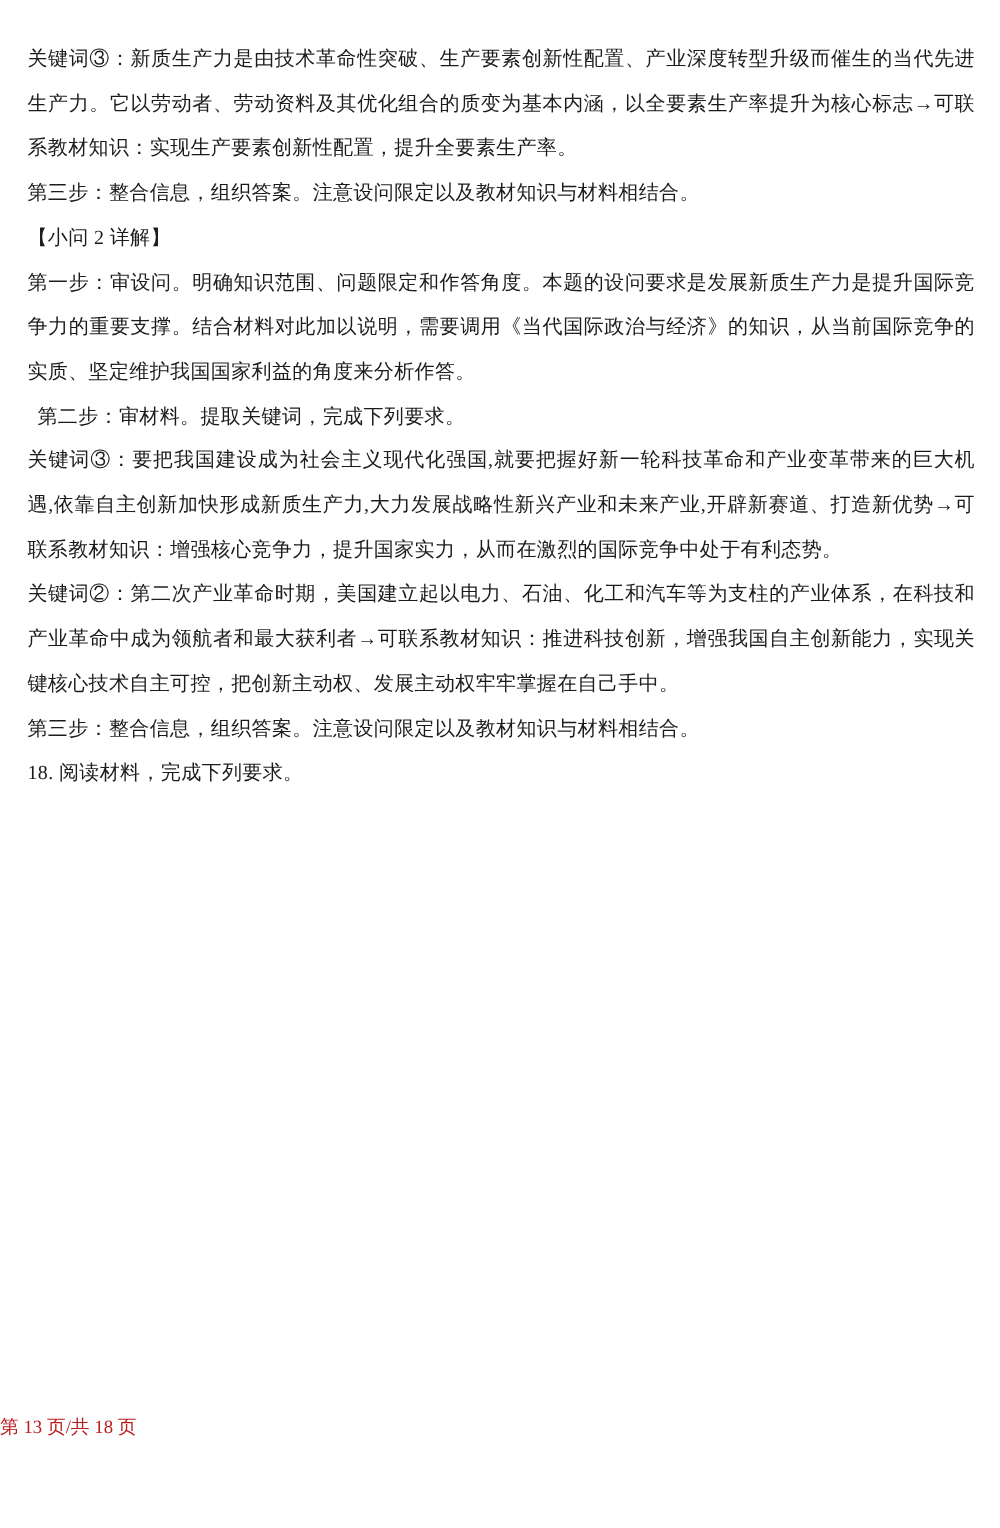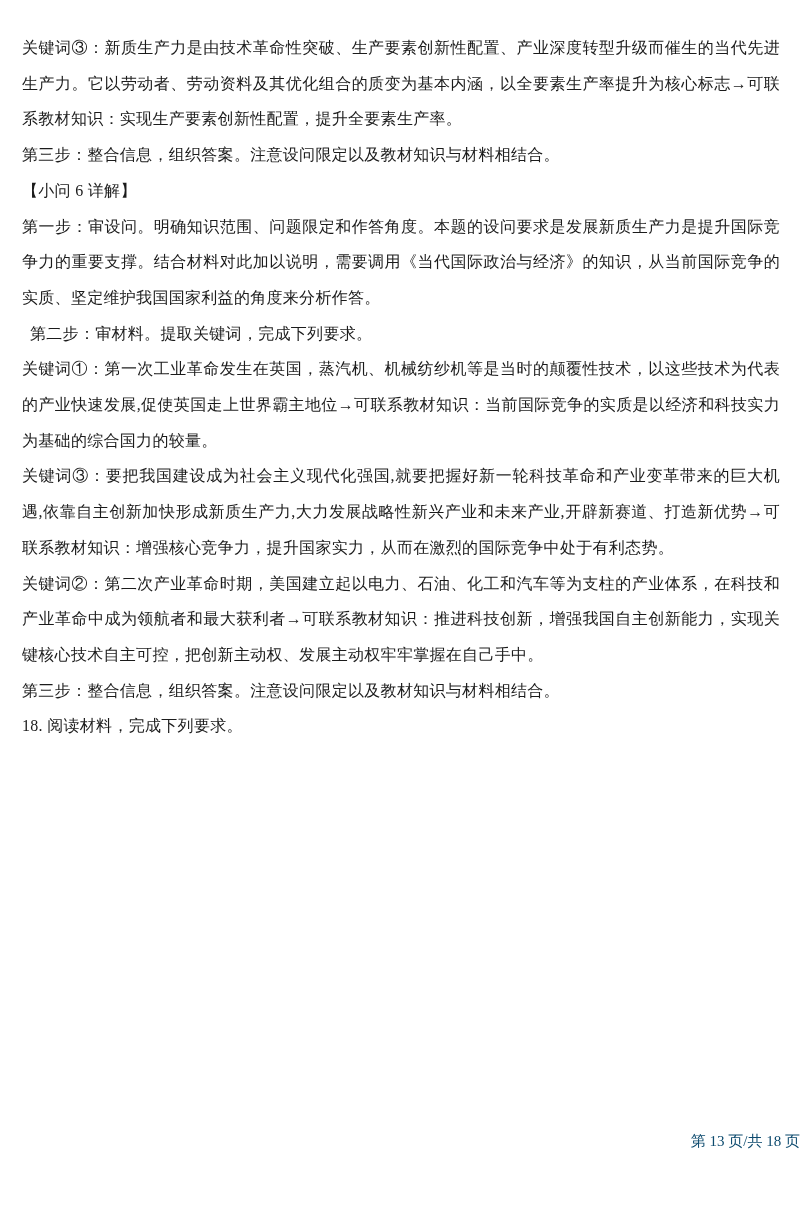--- a/index.html
+++ b/index.html
@@ -38,34 +38,33 @@
     text-indent: 2.5em;
   }
   .page p.halfindent {
     padding-left: 8px;
   }
   .footer {
     position: absolute;
     top: 1132px;
     left: 0;
     width: 800px;
-    text-align: right;
+    text-align: left;
     font-size: 15px;
-    color: #0c4a6e;
+    color: #b91c1c;
   }
 </style>
 </head>
 <body>
 
 <div class="page">
   <p>关键词③：新质生产力是由技术革命性突破、生产要素创新性配置、产业深度转型升级而催生的当代先进生产力。它以劳动者、劳动资料及其优化组合的质变为基本内涵，以全要素生产率提升为核心标志→可联系教材知识：实现生产要素创新性配置，提升全要素生产率。</p>
   <p>第三步：整合信息，组织答案。注意设问限定以及教材知识与材料相结合。</p>
-  <p>【小问 6 详解】</p>
+  <p>【小问 2 详解】</p>
   <p>第一步：审设问。明确知识范围、问题限定和作答角度。本题的设问要求是发展新质生产力是提升国际竞争力的重要支撑。结合材料对此加以说明，需要调用《当代国际政治与经济》的知识，从当前国际竞争的实质、坚定维护我国国家利益的角度来分析作答。</p>
   <p class="halfindent">第二步：审材料。提取关键词，完成下列要求。</p>
-  <p>关键词①：第一次工业革命发生在英国，蒸汽机、机械纺纱机等是当时的颠覆性技术，以这些技术为代表的产业快速发展,促使英国走上世界霸主地位→可联系教材知识：当前国际竞争的实质是以经济和科技实力为基础的综合国力的较量。</p>
   <p>关键词③：要把我国建设成为社会主义现代化强国,就要把握好新一轮科技革命和产业变革带来的巨大机遇,依靠自主创新加快形成新质生产力,大力发展战略性新兴产业和未来产业,开辟新赛道、打造新优势→可联系教材知识：增强核心竞争力，提升国家实力，从而在激烈的国际竞争中处于有利态势。</p>
   <p>关键词②：第二次产业革命时期，美国建立起以电力、石油、化工和汽车等为支柱的产业体系，在科技和产业革命中成为领航者和最大获利者→可联系教材知识：推进科技创新，增强我国自主创新能力，实现关键核心技术自主可控，把创新主动权、发展主动权牢牢掌握在自己手中。</p>
   <p>第三步：整合信息，组织答案。注意设问限定以及教材知识与材料相结合。</p>
   <p>18. 阅读材料，完成下列要求。</p>
 </div>
 
 <div class="footer">第 13 页/共 18 页</div>
 
 </body></html>

